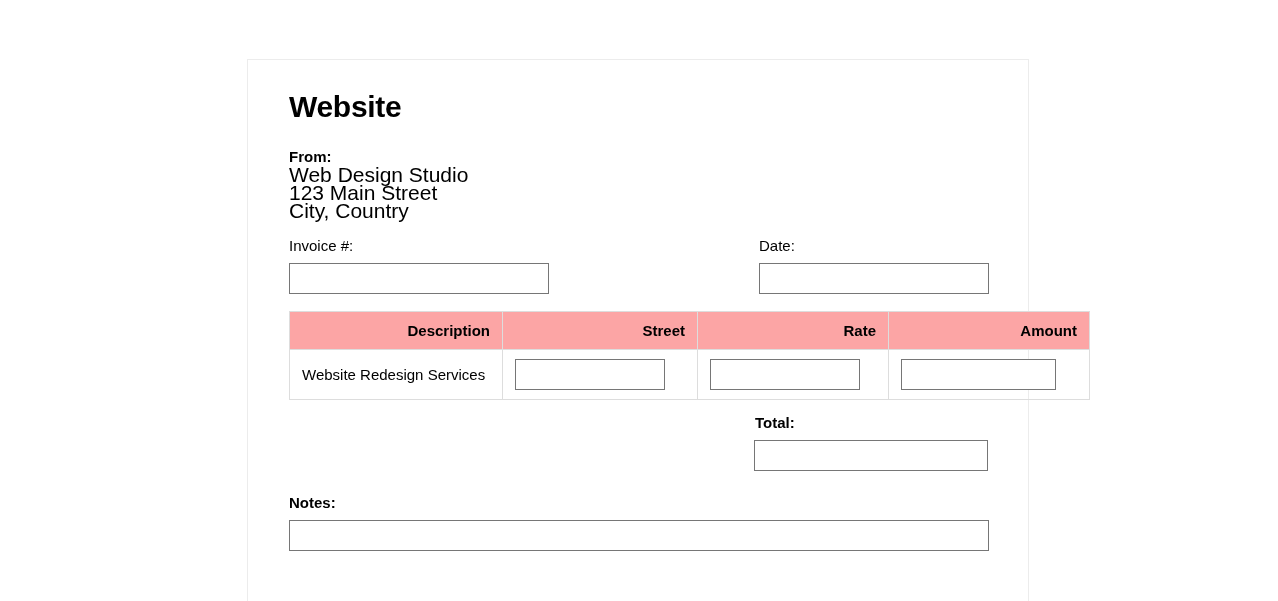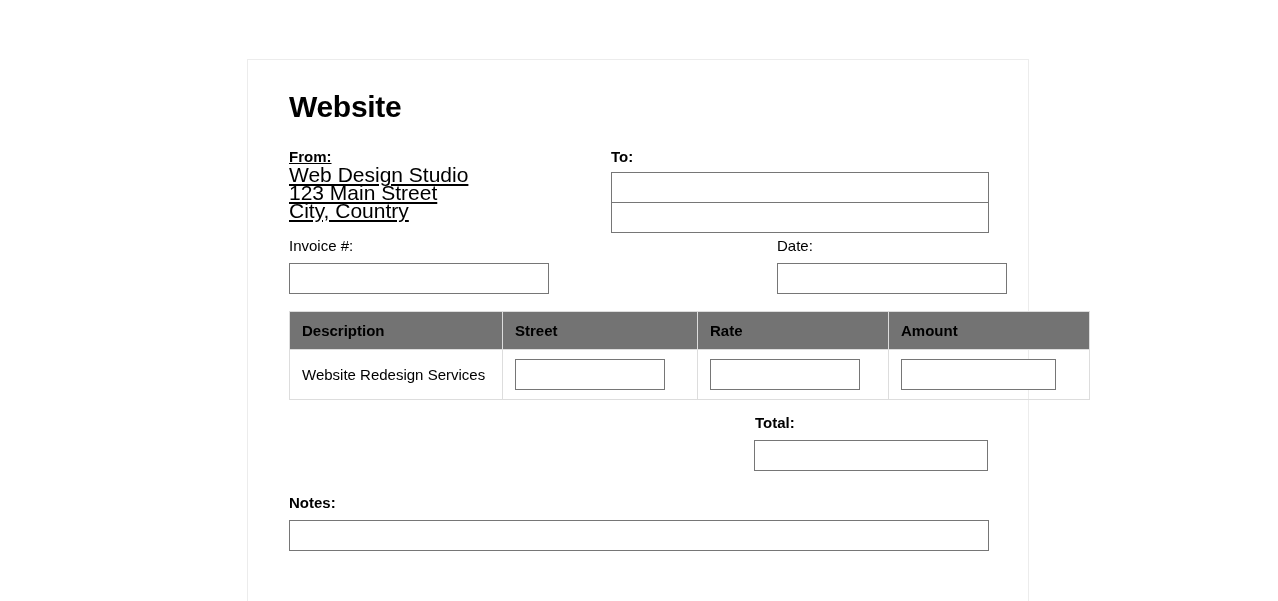--- a/index.html
+++ b/index.html
@@ -39,21 +39,20 @@
   }
   .party-row {
     position: relative;
     height: 86px;
   }
   .from-block {
     position: absolute;
     left: 0;
     top: 0;
     width: 300px;
-    text-decoration: underline;
   }
   .label-bold {
     font-weight: bold;
     font-size: 15px;
     line-height: 19px;
   }
   .addr-line {
     font-size: 21px;
     line-height: 18px;
   }
@@ -89,21 +88,21 @@
     height: 72px;
     margin-top: 4px;
   }
   .meta-left {
     position: absolute;
     left: 0;
     top: 0;
   }
   .meta-right {
     position: absolute;
-    left: 488px;
+    left: 470px;
     top: 0;
   }
   .meta-label {
     font-size: 15px;
     line-height: 18px;
   }
   .meta-input {
     display: block;
     margin-top: 8px;
     width: 260px;
@@ -112,23 +111,23 @@
   .meta-input.date {
     width: 230px;
   }
   table.items {
     border-collapse: collapse;
     width: 700px;
     margin-top: 2px;
     table-layout: fixed;
   }
   table.items th {
-    background: #737373;
+    background: #fca5a5;
     border: 1px solid #dddddd;
-    text-align: left;
+    text-align: right;
     font-size: 15px;
     font-weight: bold;
     padding: 10px 12px;
     height: 16px;
   }
   table.items td {
     border: 1px solid #dddddd;
     font-size: 15px;
     padding: 9px 12px;
     vertical-align: middle;
@@ -190,27 +189,20 @@
     <h1 class="invoice-title">Website</h1>
 
     <div class="party-row">
       <div class="from-block">
         <div class="label-bold">From:</div>
         <div class="addr-line">Web Design Studio</div>
         <div class="addr-line">123 Main Street</div>
         <div class="addr-line">City, Country</div>
       </div>
 
-      <div class="to-block">
-        <div class="label-bold">To:</div>
-        <div class="to-fields">
-          <input class="txt to-input" type="text" value="" style="">
-          <input class="txt to-input second" type="text" value="" style="">
-        </div>
-      </div>
     </div>
 
     <div class="meta-row">
       <div class="meta-left">
         <div class="meta-label">Invoice #:</div>
         <input class="txt meta-input" type="text" value="" style="">
       </div>
       <div class="meta-right">
         <div class="meta-label">Date:</div>
         <input class="txt meta-input date" type="text" value="" style="">

